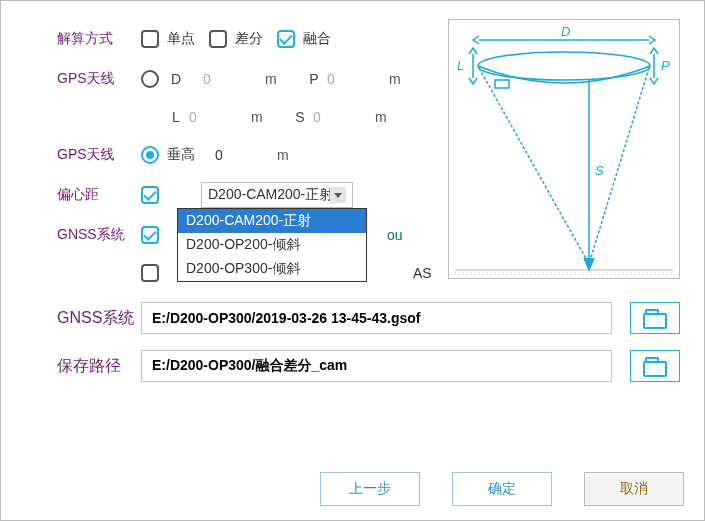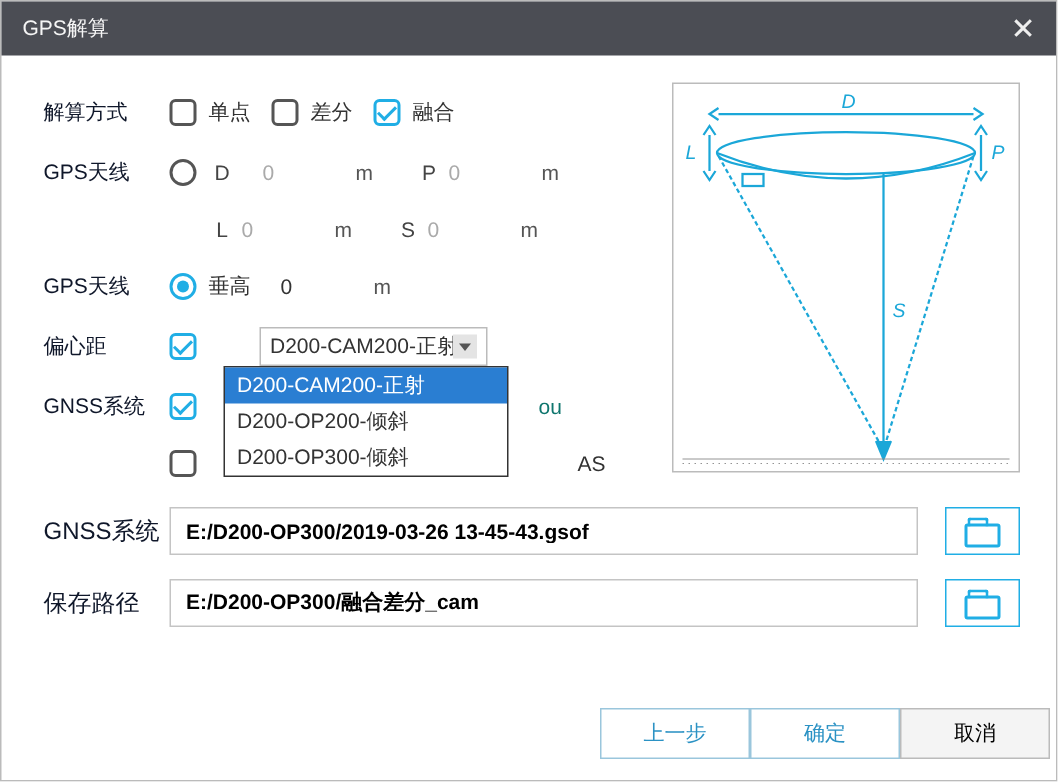--- a/index.html
+++ b/index.html
@@ -7,21 +7,21 @@
 .dialog { width: 705px; height: 521px; background: #fff; border: 1px solid #bbb; display: flex; flex-direction: column; }
 .titlebar { height: 36px; background: #4b4d54; color: #f5f5f5; display: flex; align-items: center; padding: 0 10px 0 14px; font-size: 14px; }
 .titlebar .title { flex: 1; }
 .close-btn { width: 24px; height: 24px; display: flex; align-items: center; justify-content: center; cursor: pointer; font-size: 20px; color: #eee; }
 .content { flex: 1; padding: 18px 24px 12px 28px; display: flex; flex-direction: column; position: relative; }
 .main-row { display: flex; }
 .form-area { flex: 1; font-size: 14px; color: #333; }
 .diagram { width: 232px; height: 260px; border: 1px solid #bbb; background: #fff; margin-left: 10px; position: relative; }
 .row { display: flex; align-items: center; height: 40px; }
 .row.tight { height: 36px; }
-.label { width: 84px; flex-shrink: 0; color: #0f172a; }
+.label { width: 84px; flex-shrink: 0; color: #701a75; margin-left: 28px; }
 .chk-wrap, .rad-wrap { display: inline-flex; align-items: center; margin-right: 14px; }
 .chk, .rad { width: 18px; height: 18px; border: 2px solid #555; margin-right: 8px; display: inline-flex; align-items: center; justify-content: center; flex-shrink: 0; cursor: pointer; }
 .chk { border-radius: 4px; }
 .chk.accent { border-color: #20aee5; }
 .chk.accent.checked::after { content: ""; width: 10px; height: 5px; border-left: 2.5px solid #20aee5; border-bottom: 2.5px solid #20aee5; transform: rotate(-45deg) translate(1px,-1px); }
 .rad { border-radius: 50%; }
 .rad.accent { border-color: #20aee5; }
 .rad.accent.checked::after { content: ""; width: 8px; height: 8px; border-radius: 50%; background: #20aee5; }
 .field-label { width: 18px; display: inline-block; text-align: center; color: #444; }
 .num-input { width: 58px; height: 22px; border: none; border-bottom: 1px solid transparent; color: #aaa; font-size: 14px; margin: 0 4px; }
@@ -33,35 +33,31 @@
 .select-display .arrow::after { content: ""; border-left: 4px solid transparent; border-right: 4px solid transparent; border-top: 5px solid #555; }
 .dropdown { position: absolute; top: 26px; left: 0; width: 190px; border: 1px solid #333; background: #fff; z-index: 10; }
 .dropdown .opt { height: 24px; padding: 0 8px; display: flex; align-items: center; cursor: pointer; }
 .dropdown .opt.selected { background: #2a7ed2; color: #fff; }
 .path-row { display: flex; align-items: center; margin-top: 6px; height: 42px; }
 .path-input { flex: 1; height: 32px; border: 1px solid #c4c4c4; padding: 0 10px; font-size: 14px; background: #fff; font-weight: bold; }
 .browse-btn { width: 50px; height: 32px; margin-left: 18px; border: 1px solid #20aee5; background: #fff; cursor: pointer; display: flex; align-items: center; justify-content: center; }
 .folder-icon { width: 24px; height: 18px; position: relative; }
 .folder-icon::before { content: ""; position: absolute; top: 0; left: 2px; width: 10px; height: 4px; border: 2px solid #20aee5; border-bottom: none; border-radius: 2px 2px 0 0; }
 .folder-icon::after { content: ""; position: absolute; top: 4px; left: 0; width: 20px; height: 12px; border: 2px solid #20aee5; border-radius: 2px; }
-.button-row { display: flex; justify-content: flex-end; padding: 14px 4px 14px 0; }
+.button-row { display: flex; justify-content: flex-end; padding: 14px 20px 14px 0; gap: 32px; }
 .btn { width: 100px; height: 34px; border: 1px solid #9ac6dc; background: #fff; color: #2b92c4; font-size: 14px; cursor: pointer; }
-.btn.cancel { border-color: #bbb; color: #000000; background: #f4f4f4; }
+.btn.cancel { border-color: #bbb; color: #a16207; background: #f4f4f4; }
 .gnss-tail { position: absolute; left: 364px; top: 0; color: #0f766e; font-size: 14px; }
 
 .diagram svg { width: 100%; height: 100%; }
 </style>
 </head>
 <body>
 
 <div class="dialog">
-  <div class="titlebar">
-    <span class="title">GPS解算</span>
-    <span class="close-btn">✕</span>
-  </div>
   <div class="content">
     <div class="main-row">
       <div class="form-area">
 
         <div class="row">
           <span class="label">解算方式</span>
           <span class="chk-wrap">
               <span class="chk"></span>
               <span>单点</span>
             </span>

